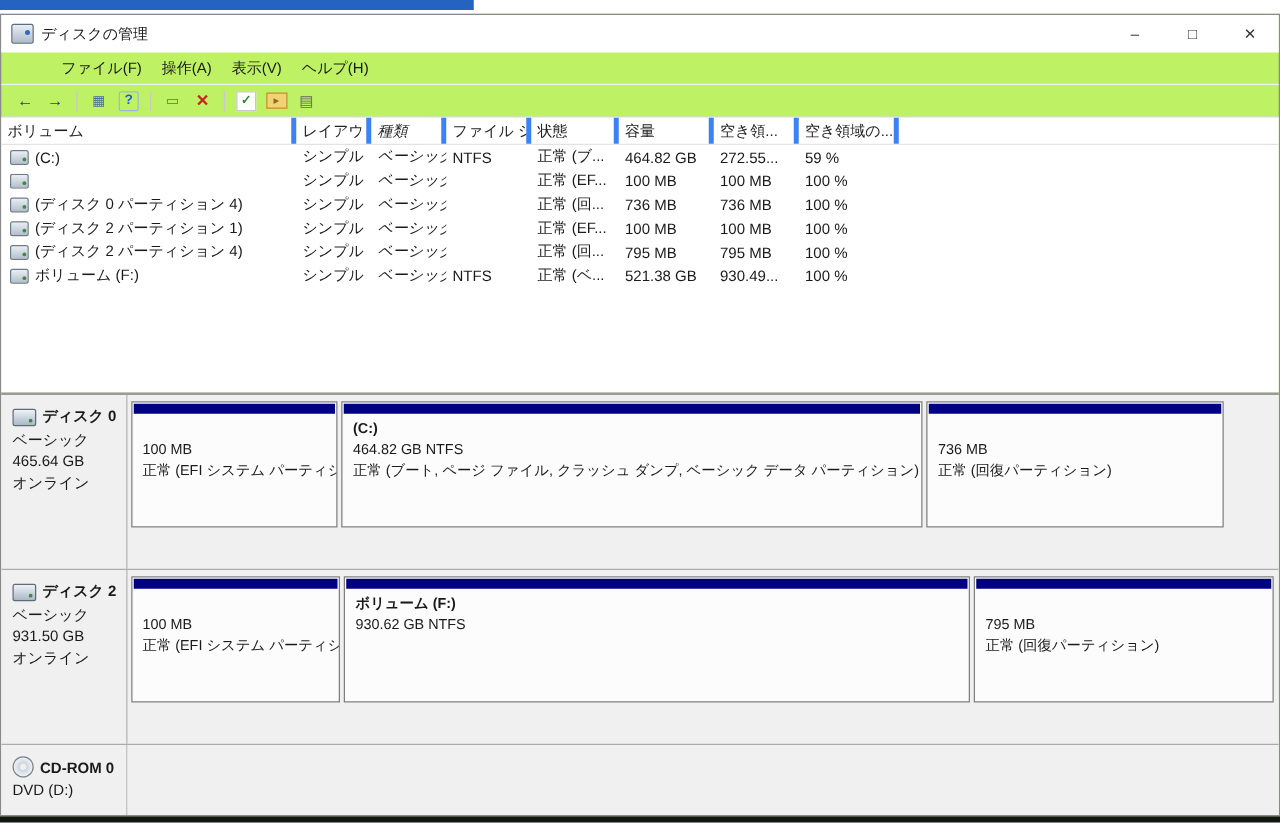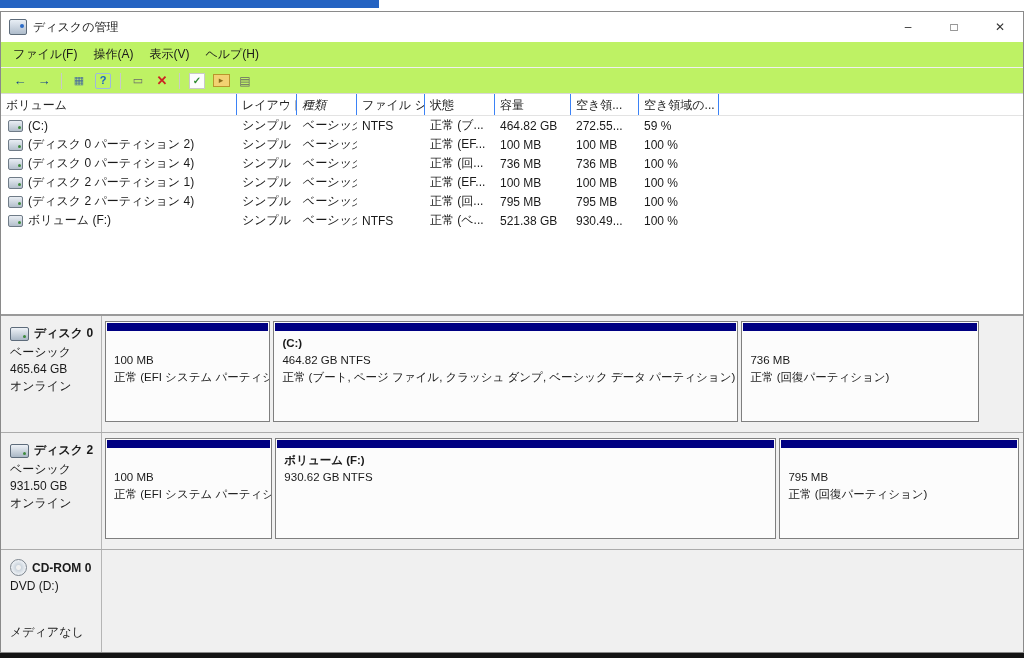--- a/index.html
+++ b/index.html
@@ -20,60 +20,60 @@
   
   .titlebar{height:30px;display:flex;align-items:center;background:#ffffff;flex:none;}
   .app-icon{width:16px;height:14px;margin-left:8px;position:relative;flex:none;
     background:linear-gradient(#e8eef5,#aebccb);border:1px solid #5d6b7a;border-radius:2px;}
   .app-icon::after{content:"";position:absolute;right:2px;top:4px;width:4px;height:4px;border-radius:50%;background:#2a6bc8;}
   .title-text{margin-left:6px;font-size:12px;color:#1a1a1a;white-space:nowrap;}
   .controls{margin-left:auto;display:flex;height:100%;}
   .ctrl{width:46px;height:100%;display:flex;align-items:center;justify-content:center;font-size:12px;color:#333;cursor:default;}
 
   
-  .menubar{height:25px;display:flex;align-items:center;padding-left:4px;font-size:12px;color:#1a1a1a;flex:none;}
+  .menubar{height:25px;display:flex;align-items:center;padding-left:4px;font-size:12px;color:#1a1a1a;flex:none;margin-left:36px;}
   .menu-item{padding:3px 8px;white-space:nowrap;}
 
   
   .toolbar{height:25px;display:flex;align-items:center;padding-left:8px;border-top:1px solid #f0f0f0;border-bottom:1px solid #d9d9d9;gap:2px;flex:none;}
   .tool-btn{width:22px;height:20px;display:flex;align-items:center;justify-content:center;font-size:13px;flex:none;}
   .tool-sep{width:1px;height:16px;background:#c9c9c9;margin:0 4px;flex:none;}
   .i-back,.i-forward{color:#15418f;font-weight:bold;}
   .i-window{color:#4a6f9c;font-size:11px;}
   .i-help{color:#1a63c4;font-weight:bold;border:1px solid #9db9dd;border-radius:2px;width:14px;height:14px;line-height:13px;text-align:center;font-size:11px;}
   .i-dialog{color:#6b6b6b;font-size:11px;}
   .i-delete{color:#cc2222;font-weight:bold;}
   .i-check{color:#2c8a2c;font-weight:bold;background:#fdfdfd;border:1px solid #c9c9c9;width:14px;height:14px;line-height:13px;text-align:center;font-size:10px;}
   .i-folder{color:#8a6d1a;background:#f2d272;border:1px solid #b9962c;width:15px;height:11px;line-height:10px;text-align:center;font-size:9px;}
   .i-props{color:#666;font-size:12px;}
 
   
   .list{height:220px;box-sizing:border-box;display:flex;flex-direction:column;background:#fff;flex:none;overflow:hidden;}
   .list-header{display:flex;height:21px;flex:none;border-bottom:1px solid #e3e3e3;font-size:12px;color:#222;}
-  .hcell{box-sizing:border-box;padding:3px 5px 0 5px;border-right:1px solid #3b82f6;white-space:nowrap;overflow:hidden;flex:none;}
+  .hcell{box-sizing:border-box;padding:3px 5px 0 5px;border-right:4px solid #3b82f6;white-space:nowrap;overflow:hidden;flex:none;}
   .hcell.fill{flex:1;border-right:none;}
   .col-volume{width:236px;}
   .col-layout{width:60px;}
   .col-type{width:60px;font-style:italic;}
   .col-fs{width:68px;}
   .col-status{width:70px;}
   .col-capacity{width:76px;}
   .col-free{width:68px;}
   .col-pct{width:80px;}
   .list-row{display:flex;height:19px;align-items:center;font-size:12px;color:#1a1a1a;flex:none;}
   .cell{box-sizing:border-box;padding:0 5px;white-space:nowrap;overflow:hidden;flex:none;}
   .vol-cell{display:flex;align-items:center;gap:5px;padding-left:7px;}
   .vol-icon{width:13px;height:10px;flex:none;border:1px solid #6f7b87;border-radius:2px;
     background:linear-gradient(#e9eef4,#b3bfcb);position:relative;}
   .vol-icon::after{content:"";position:absolute;right:1px;bottom:2px;width:3px;height:3px;border-radius:50%;background:#3d8a3d;}
   .list-fill{flex:1;}
 
   
   .graph{flex:1;background:#f0f0f0;border-top:2px solid #9a9a9a;display:flex;flex-direction:column;overflow:hidden;}
-  .disk-row{height:117px;box-sizing:border-box;border-bottom:1px solid #ababab;display:flex;background:#f0f0f0;flex:none;}
+  .disk-row{height:140px;box-sizing:border-box;border-bottom:1px solid #ababab;display:flex;background:#f0f0f0;flex:none;}
   .cdrom-row{flex:1;display:flex;background:#f0f0f0;}
   .disk-panel{width:101px;flex:none;box-sizing:border-box;border-right:1px solid #b5b5b5;padding:9px 4px 0 9px;font-size:12px;color:#1a1a1a;}
   .panel-name{font-weight:bold;display:flex;gap:5px;align-items:center;white-space:nowrap;}
   .panel-line{margin-top:3px;line-height:14px;white-space:nowrap;}
   .panel-line.media{margin-top:32px;}
   .disk-icon{width:17px;height:12px;flex:none;border:1px solid #5d6b7a;border-radius:2px;
     background:linear-gradient(#eef2f7,#aab8c6);position:relative;}
   .disk-icon::after{content:"";position:absolute;right:2px;bottom:2px;width:3px;height:3px;border-radius:50%;background:#3d8a3d;}
   .cd-icon{width:15px;height:15px;flex:none;border-radius:50%;border:1px solid #7c858e;
     background:radial-gradient(circle at 50% 50%, #f0f0f0 0 2px, #cdd6de 3px, #eef2f6 70%);}
@@ -167,21 +167,20 @@
       <div class="cell col-fs">NTFS</div>
       <div class="cell col-status">正常 (ブ...</div>
       <div class="cell col-capacity">464.82 GB</div>
       <div class="cell col-free">272.55...</div>
       <div class="cell col-pct">59 %</div>
     </div>
 
     <div class="list-row">
       <div class="cell col-volume vol-cell">
         <span class="vol-icon"></span>
-        <span>(ディスク 0 パーティション 2)</span>
       </div>
       <div class="cell col-layout">シンプル</div>
       <div class="cell col-type">ベーシック</div>
       <div class="cell col-fs"></div>
       <div class="cell col-status">正常 (EF...</div>
       <div class="cell col-capacity">100 MB</div>
       <div class="cell col-free">100 MB</div>
       <div class="cell col-pct">100 %</div>
     </div>
 

